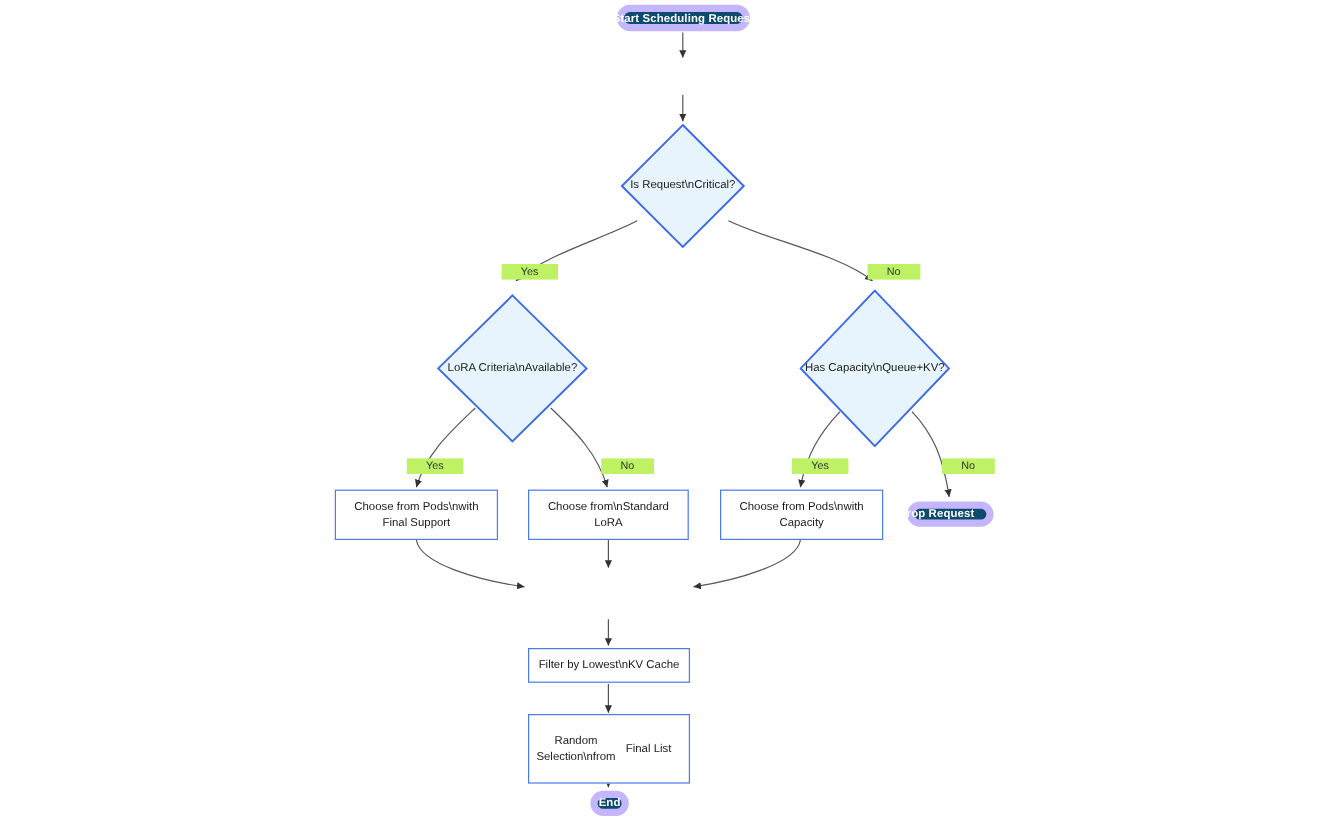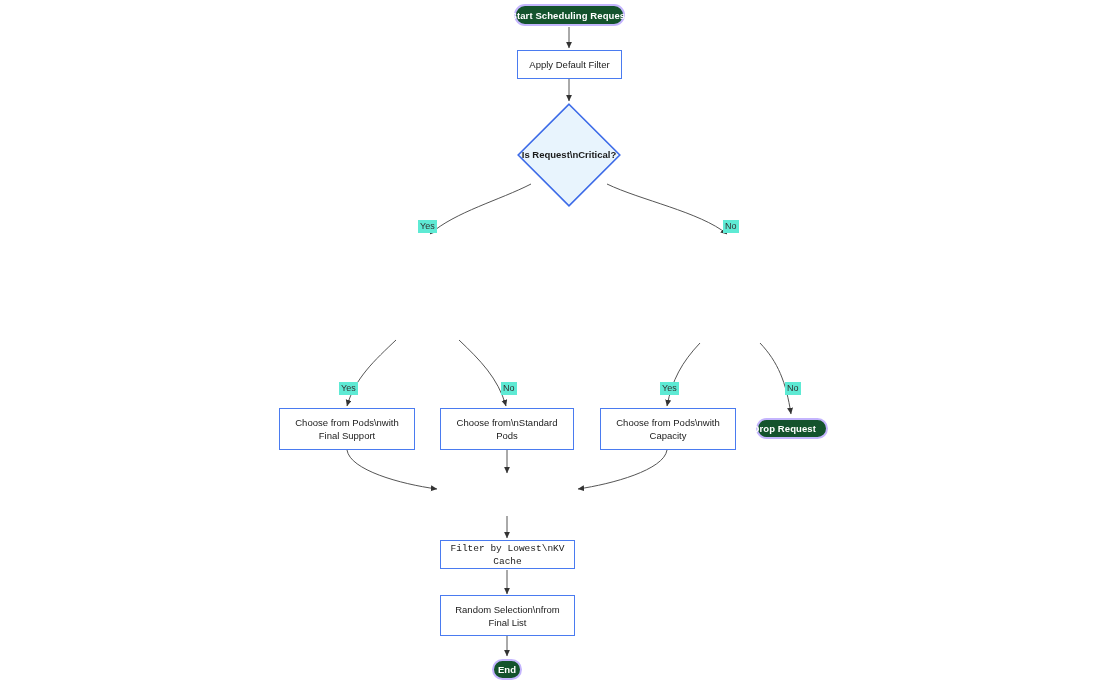--- a/index.html
+++ b/index.html
@@ -28,22 +28,22 @@
   .node {
     position: absolute;
     box-sizing: border-box;
     display: flex;
     align-items: center;
     justify-content: center;
     text-align: center;
   }
   
   .pill {
-    background: #14532d;
-    border: 2px solid #c4b5fd;
+    background: #0c4a6e;
+    border: 6px solid #c4b5fd;
     border-radius: 14px;
     color: #ffffff;
     font-size: 9.5px;
     font-weight: bold;
     letter-spacing: 0.1px;
     white-space: nowrap;
     padding: 0 10px;
   }
   
   .rect {
@@ -54,21 +54,20 @@
     line-height: 13px;
     padding: 2px 6px;
   }
   .rect .txt {
     display: block;
     width: 100%;
   }
   
   .diamond-wrap {
     position: absolute;
-    font-weight: bold;
   }
   .diamond-shape {
     position: absolute;
     left: 0;
     top: 0;
     width: 100%;
     height: 100%;
   }
   .diamond-label {
     position: absolute;
@@ -80,22 +79,22 @@
     font-size: 9.5px;
     color: #1a1a1a;
     line-height: 12px;
     white-space: nowrap;
   }
   
   .edge-label {
     position: absolute;
     font-size: 9px;
     color: #333333;
-    background: #5eead4;
-    padding: 1px 2px;
+    background: #bef264;
+    padding: 1px 16px;
     line-height: 11px;
     white-space: nowrap;
   }
 </style>
 </head>
 <body>
 
 <div id="canvas">
 
   <svg id="edges" viewBox="0 0 1103 685">
@@ -133,58 +132,67 @@
       <path d="M507,570 L507,594"></path>
 
       <path d="M507,636 L507,656"></path>
     </g>
   </svg>
 
   <div class="node pill" style="left:514px; top:4px; width:111px; height:22px;">
     <span>Start Scheduling Request</span>
   </div>
 
-  <div class="node rect" style="left:517px; top:50px; width:105px; height:29px;">
-    <span class="txt">Apply Default Filter</span>
-  </div>
 
   <div class="diamond-wrap" style="left:517px; top:103px; width:104px; height:104px;">
     <svg class="diamond-shape" viewBox="0 0 104 104" preserveAspectRatio="none">
       <polygon points="52,1.2 102.8,52 52,102.8 1.2,52" fill="#e8f4fd" stroke="#3c6ae8" stroke-width="1.6"></polygon>
     </svg>
     <div class="diamond-label">Is Request\nCritical?</div>
   </div>
 
-
+  <div class="diamond-wrap" style="left:364px; top:245px; width:126px; height:124px;">
+    <svg class="diamond-shape" viewBox="0 0 126 124" preserveAspectRatio="none">
+      <polygon points="63,1.2 124.8,62 63,122.8 1.2,62" fill="#e8f4fd" stroke="#3c6ae8" stroke-width="1.6"></polygon>
+    </svg>
+    <div class="diamond-label">LoRA Criteria\nAvailable?</div>
+  </div>
+
+  <div class="diamond-wrap" style="left:666px; top:241px; width:126px; height:132px;">
+    <svg class="diamond-shape" viewBox="0 0 126 132" preserveAspectRatio="none">
+      <polygon points="63,1.2 124.8,66 63,130.8 1.2,66" fill="#e8f4fd" stroke="#3c6ae8" stroke-width="1.6"></polygon>
+    </svg>
+    <div class="diamond-label">Has Capacity\nQueue+KV?</div>
+  </div>
 
   <div class="node rect" style="left:279px; top:408px; width:136px; height:42px; flex-direction:column;">
     <span class="txt">Choose from Pods\nwith</span>
     <span class="txt">Final Support</span>
   </div>
 
   <div class="node rect" style="left:440px; top:408px; width:134px; height:42px; flex-direction:column;">
     <span class="txt">Choose from\nStandard</span>
-    <span class="txt">Pods</span>
+    <span class="txt">LoRA</span>
   </div>
 
   <div class="node rect" style="left:600px; top:408px; width:136px; height:42px; flex-direction:column;">
     <span class="txt">Choose from Pods\nwith</span>
     <span class="txt">Capacity</span>
   </div>
 
   <div class="node pill" style="left:756px; top:418px; width:72px; height:21px;justify-content:flex-end;">
     <span>Drop Request</span>
   </div>
 
 
-  <div class="node rect" style="left:440px; top:540px; width:135px; height:29px;font-family:Liberation Mono, monospace;">
+  <div class="node rect" style="left:440px; top:540px; width:135px; height:29px;">
     <span class="txt">Filter by Lowest\nKV Cache</span>
   </div>
 
-  <div class="node rect" style="left:440px; top:595px; width:135px; height:41px; flex-direction:column;">
+  <div class="node rect" style="left:440px; top:595px; width:135px; height:58px; flex-direction:row;">
     <span class="txt">Random Selection\nfrom</span>
     <span class="txt">Final List</span>
   </div>
 
   <div class="node pill" style="left:492px; top:659px; width:30px; height:21px;">
     <span>End</span>
   </div>
 
   <div class="edge-label" style="left:418px; top:220px;">Yes</div>
   <div class="edge-label" style="left:723px; top:220px;">No</div>

